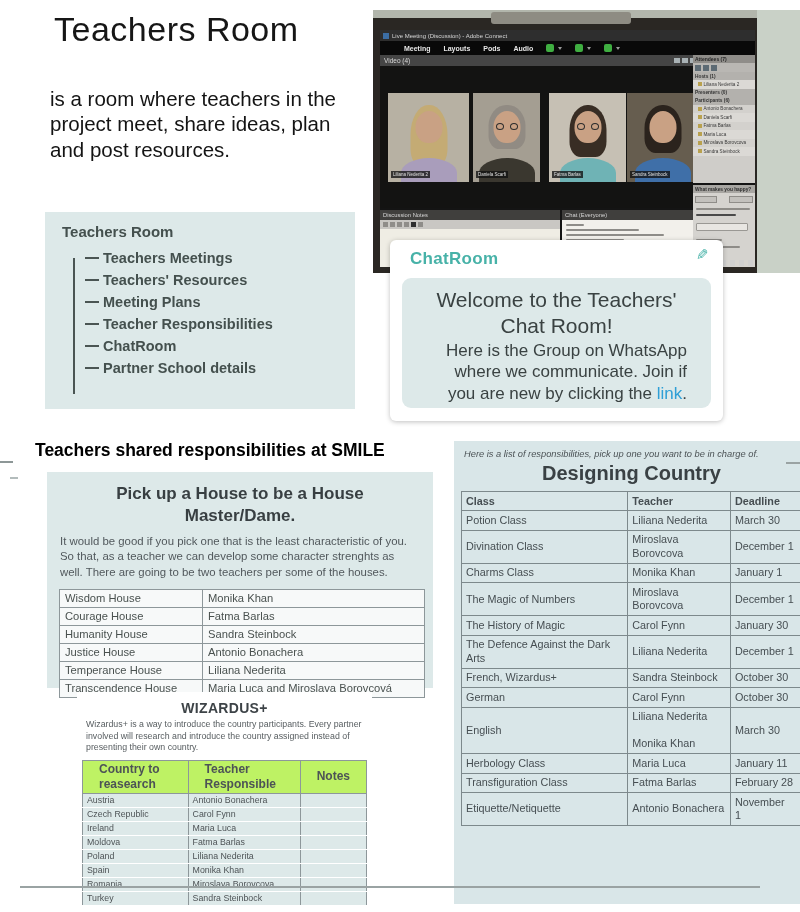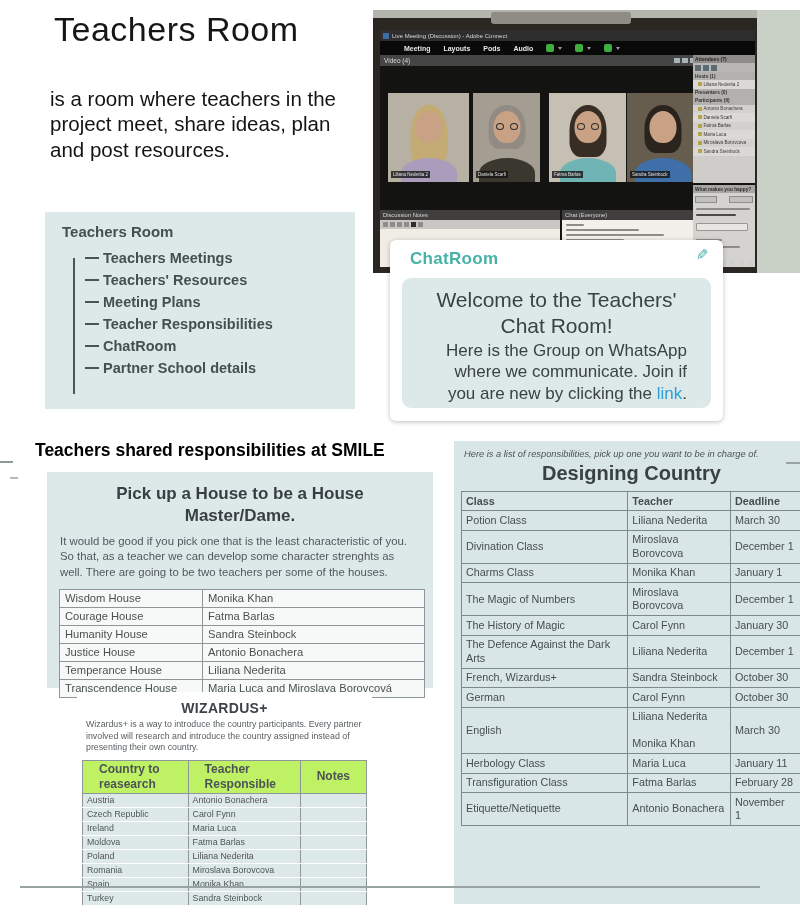--- a/index.html
+++ b/index.html
@@ -409,27 +409,27 @@
             <td>Moldova</td>
             <td>Fatma Barlas</td>
             <td></td>
           </tr>
           <tr>
             <td>Poland</td>
             <td>Liliana Nederita</td>
             <td></td>
           </tr>
           <tr>
+            <td>Spain</td>
+            <td>Monika Khan</td>
+            <td></td>
+          </tr>
+          <tr>
             <td>Romania</td>
             <td>Miroslava Borovcova</td>
-            <td></td>
-          </tr>
-          <tr>
-            <td>Spain</td>
-            <td>Monika Khan</td>
             <td></td>
           </tr>
           <tr>
             <td>Turkey</td>
             <td>Sandra Steinbock</td>
             <td></td>
           </tr>
         </tbody>
       </table>
   </div>

